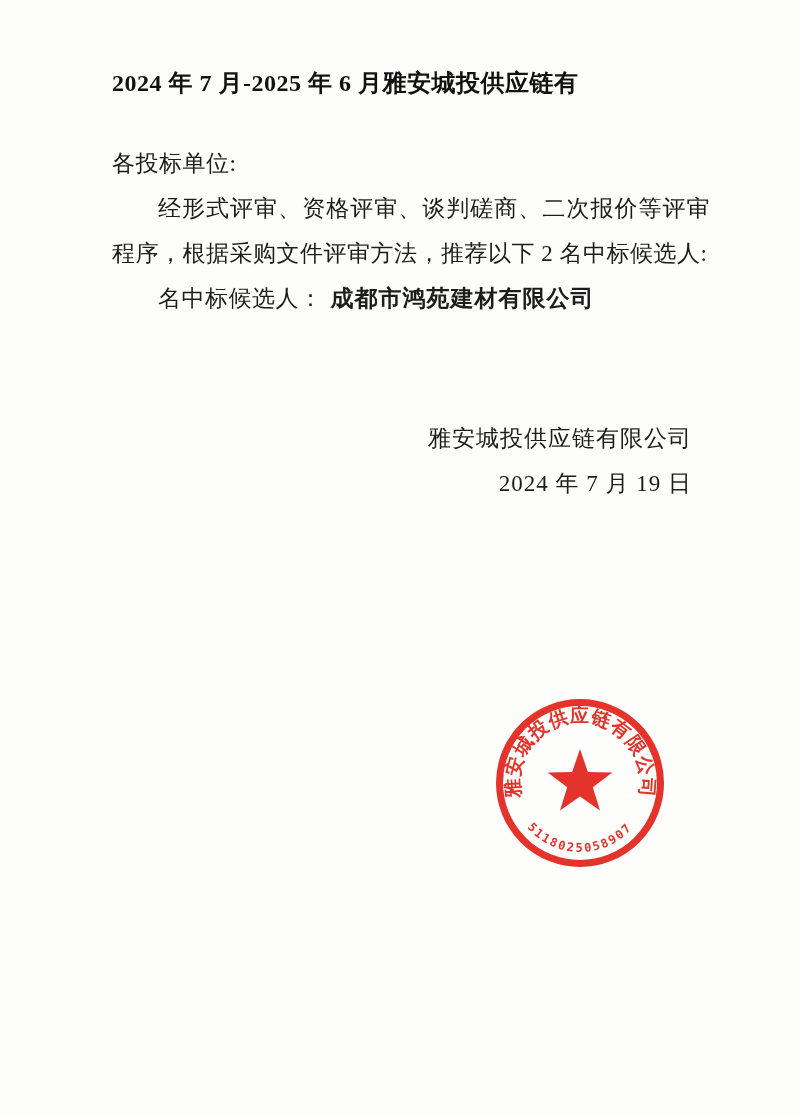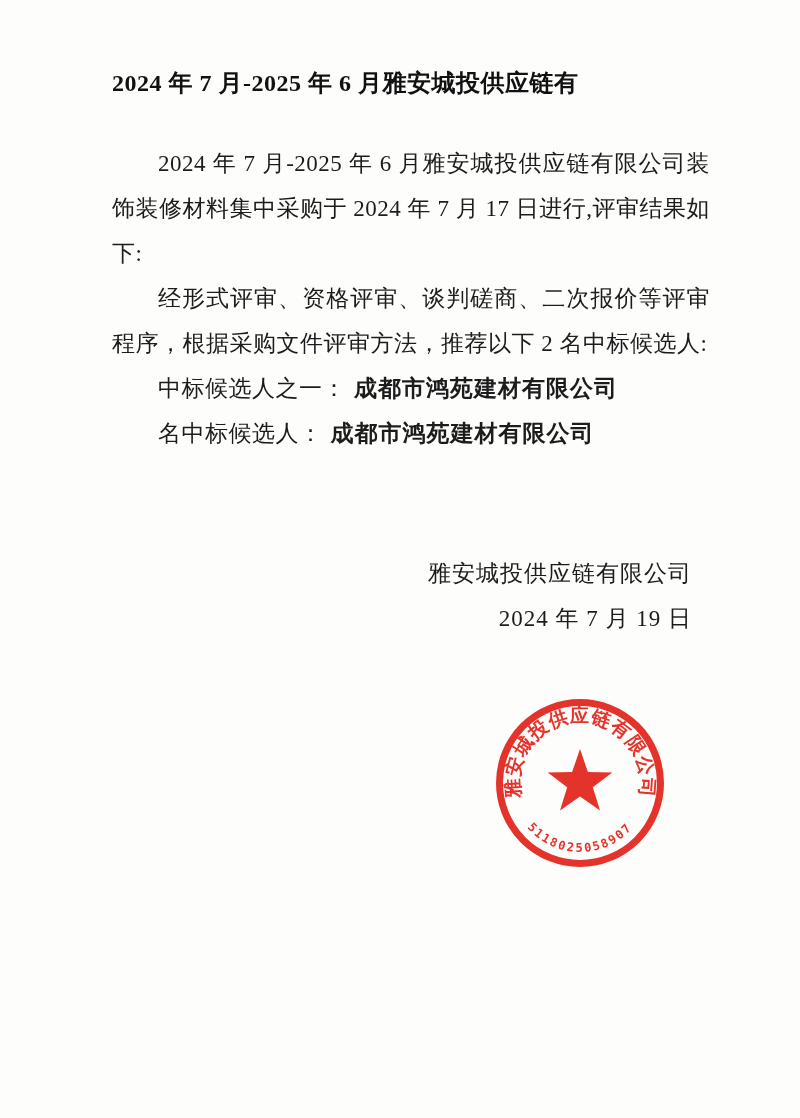--- a/index.html
+++ b/index.html
@@ -71,26 +71,23 @@
 </head>
 <body>
 
 <div class="page">
 
   <h1 class="doc-title">
     <span class="title-line">2024 年 7 月-2025 年 6 月雅安城投供应链有</span>
   </h1>
 
   <div class="doc-body">
-    <p class="para indent">2024 年 7 月-2025 年 6 月雅安城投供应链有限公司装饰装修材料集中采购于 2024 年 7 月 17 日进行,评审结果如下:</p>
+    <p class="para">各投标单位:</p>
     <p class="para indent">经形式评审、资格评审、谈判磋商、二次报价等评审程序，根据采购文件评审方法，推荐以下 2 名中标候选人:</p>
 
-    <p class="winner-line indent">
-      <span class="winner-label">中标候选人之一：</span><span class="winner-name">成都市鸿苑建材有限公司</span>
-    </p>
     <p class="winner-line indent">
       <span class="winner-label">名中标候选人：</span><span class="winner-name">成都市鸿苑建材有限公司</span>
     </p>
 
   </div>
 
   <div class="signoff">
     <p>雅安城投供应链有限公司</p>
     <p>2024 年 7 月 19 日</p>
   </div>

